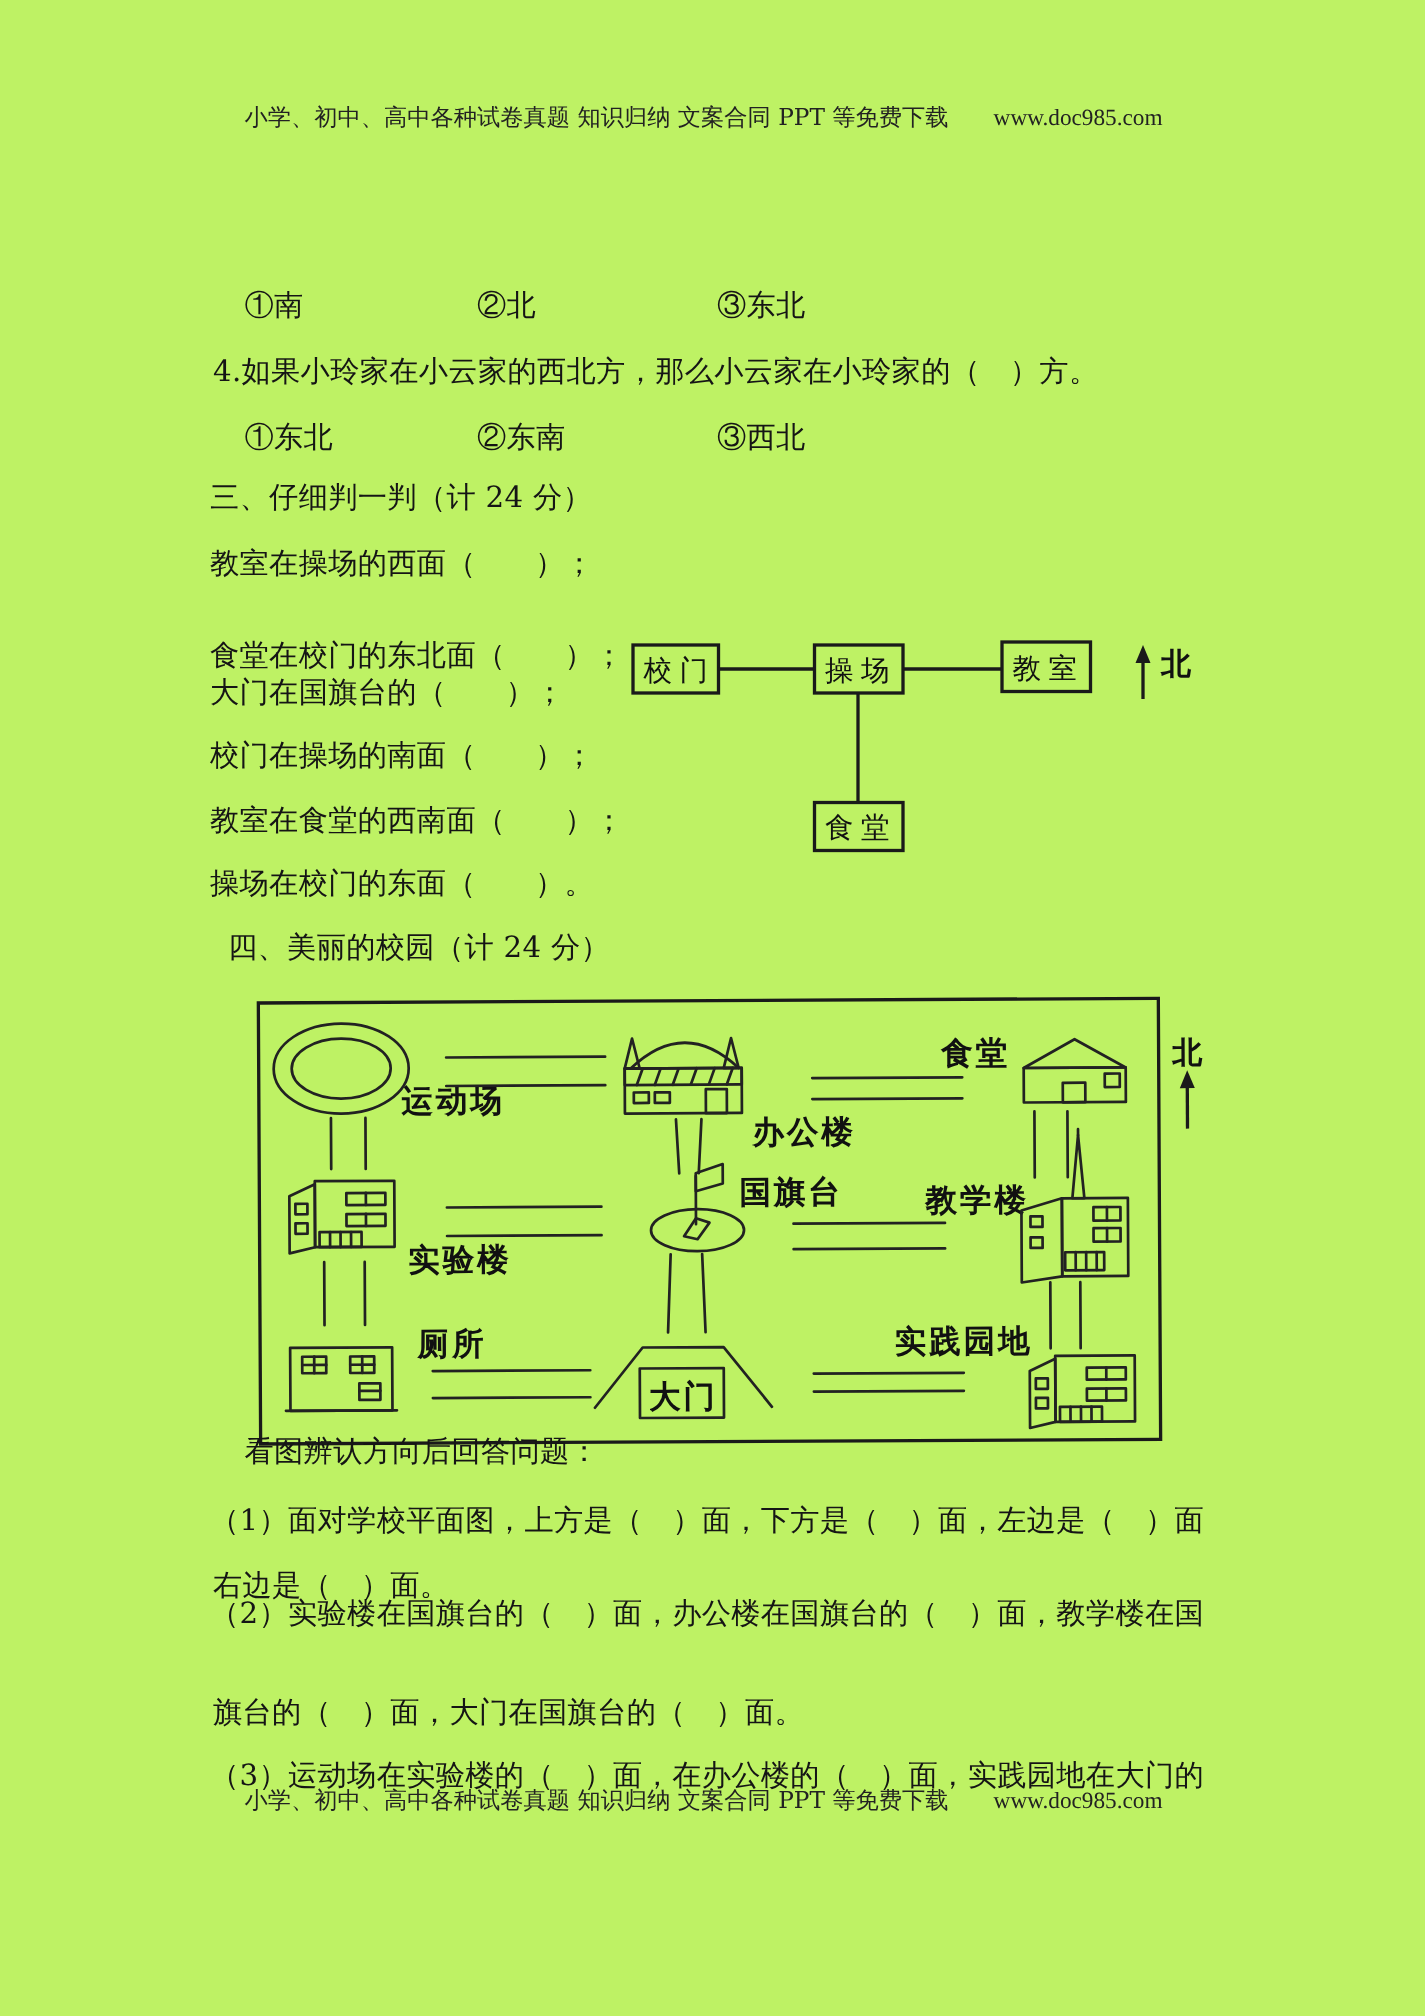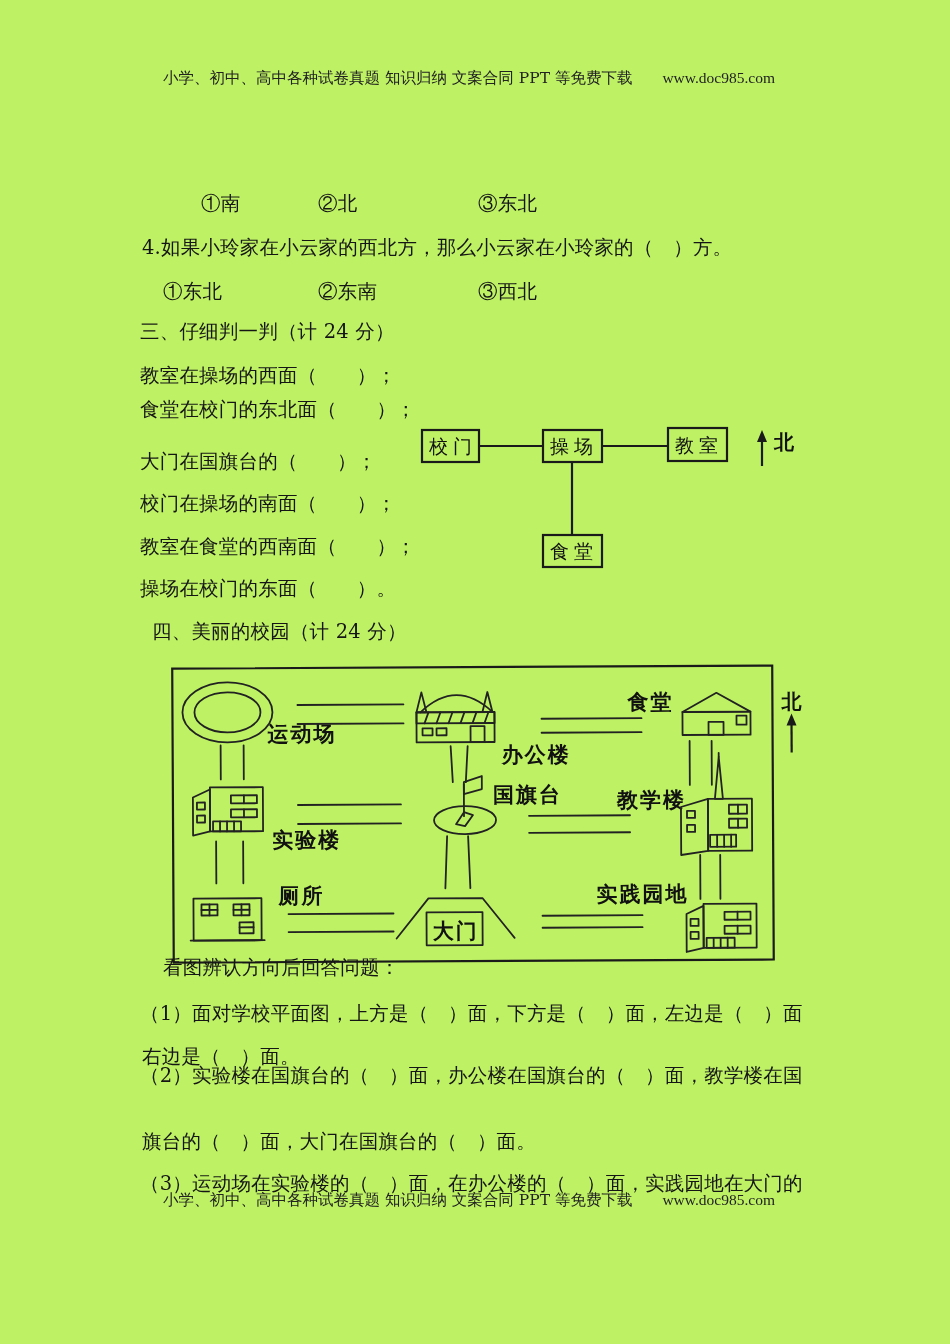--- a/index.html
+++ b/index.html
@@ -37,32 +37,32 @@
 </style>
 </head>
 <body>
 
 <div class="page">
 
   <div class="meta" style="left:163px;top:68px;">
     <span>小学、初中、高中各种试卷真题 知识归纳 文案合同 PPT 等免费下载</span><span class="url">www.doc985.com</span>
   </div>
 
-  <div class="tline" style="left:163px;top:192px;margin-left:38px;">①南</div>
+  <div class="tline" style="left:163px;top:192px;">①南</div>
   <div class="tline" style="left:318px;top:192px;">②北</div>
   <div class="tline" style="left:478px;top:192px;">③东北</div>
 
   <div class="tline" style="left:142px;top:236px;">4.如果小玲家在小云家的西北方，那么小云家在小玲家的（　）方。</div>
   <div class="tline" style="left:163px;top:280px;">①东北</div>
   <div class="tline" style="left:318px;top:280px;">②东南</div>
   <div class="tline" style="left:478px;top:280px;">③西北</div>
 
   <div class="tline" style="left:140px;top:320px;">三、仔细判一判（计 24 分）</div>
   <div class="tline" style="left:140px;top:364px;">教室在操场的西面（　　）；</div>
-  <div class="tline" style="left:140px;top:398px;text-align:center;">食堂在校门的东北面（　　）；</div>
+  <div class="tline" style="left:140px;top:425px;text-align:center;">食堂在校门的东北面（　　）；</div>
   <div class="tline" style="left:140px;top:450px;">大门在国旗台的（　　）；</div>
   <div class="tline" style="left:140px;top:492px;">校门在操场的南面（　　）；</div>
   <div class="tline" style="left:140px;top:535px;">教室在食堂的西南面（　　）；</div>
   <div class="tline" style="left:140px;top:577px;">操场在校门的东面（　　）。</div>
 
   <svg style="left:350px;top:418px;" width="460" height="165" viewBox="0 0 460 165">
     <rect class="thick" x="72" y="12" width="57" height="32"></rect>
     <text class="boxlabel" x="79" y="35">校门</text>
     <line class="thick" x1="129" y1="28" x2="193" y2="28"></line>
     <rect class="thick" x="193" y="12" width="59" height="32"></rect>

